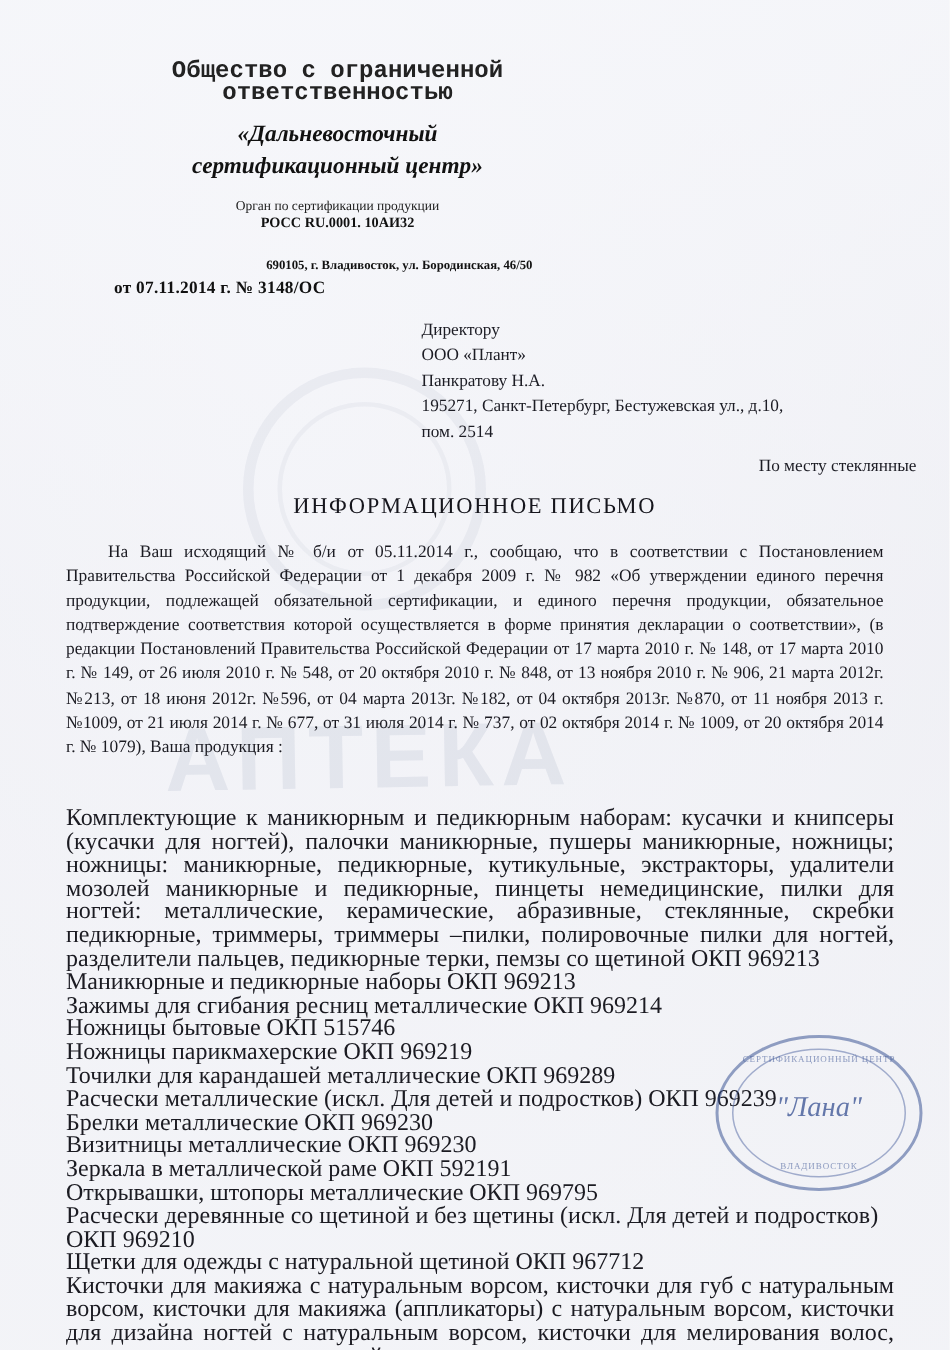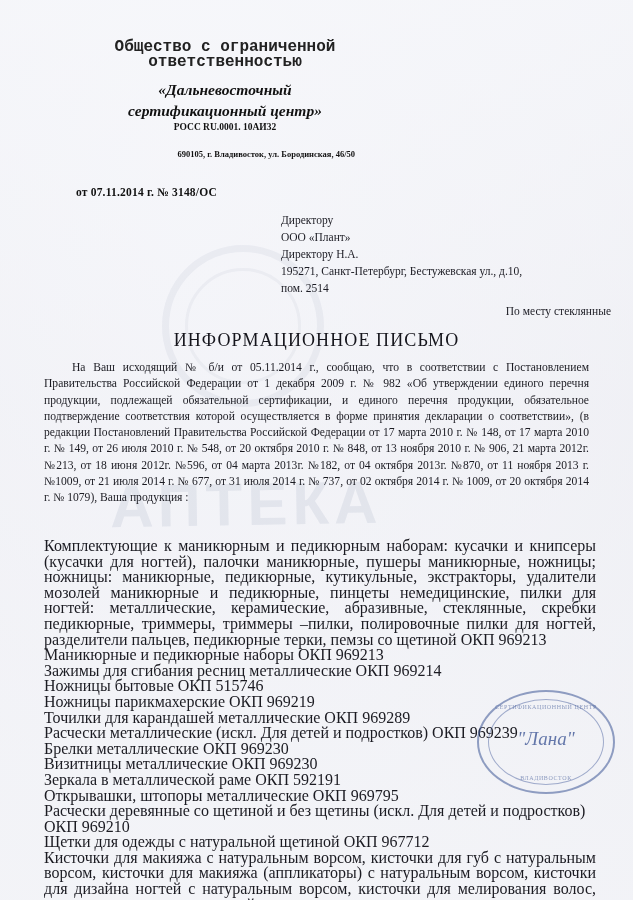--- a/index.html
+++ b/index.html
@@ -156,21 +156,21 @@
     font-style: normal;
   }
 
   
   .doc-title {
     position: absolute;
     left: 0;
     right: 0;
     top: 330px;
     text-align: center;
-    font-size: 18px;
+    font-size: 15px;
     letter-spacing: 1.1px;
     font-weight: normal;
     color: #15151c;
   }
 
   
   .body-para {
     position: absolute;
     left: 44px;
     top: 360px;
@@ -258,30 +258,31 @@
   <div class="watermark-round"></div>
   <div class="watermark-word">АПТЕКА</div>
 
   <div class="content">
 
     <div class="letterhead">
       <div class="org-type">Общество с ограниченной</div>
       <div class="org-type">ответственностью</div>
       <div class="org-name">«Дальневосточный</div>
       <div class="org-name" style="margin-top:0;">сертификационный центр»</div>
+      <div class="org-sub">Орган по сертификации продукции</div>
       <div class="org-code">РОСС RU.0001. 10АИ32</div>
       <div class="org-addr">690105, г. Владивосток, ул. Бородинская, 46/50</div>
     </div>
 
     <div class="doc-ref">от 07.11.2014 г.  №  3148/ОС</div>
 
     <div class="addressee">
       <div>Директору</div>
       <div>ООО «Плант»</div>
-      <div>Директору Н.А.</div>
+      <div>Панкратову Н.А.</div>
       <div>195271, Санкт-Петербург, Бестужевская ул., д.10,</div>
       <div>пом. 2514</div>
     </div>
     <div class="by-request">По месту стеклянные</div>
 
     <div class="doc-title">ИНФОРМАЦИОННОЕ ПИСЬМО</div>
 
     <div class="body-para">На Ваш исходящий № б/и от  05.11.2014  г., сообщаю, что в соответствии с Постановлением Правительства Российской Федерации от 1 декабря 2009 г. № 982 «Об утверждении единого перечня продукции, подлежащей обязательной сертификации, и единого перечня продукции, обязательное подтверждение соответствия которой осуществляется в форме принятия декларации о соответствии», (в редакции Постановлений Правительства Российской Федерации от 17 марта 2010 г. № 148, от 17 марта 2010 г. № 149, от 26 июля 2010 г. № 548, от 20 октября 2010 г. № 848, от 13 ноября 2010 г. № 906, 21 марта 2012г. №213, от 18 июня 2012г. №596, от 04 марта 2013г. №182, от 04 октября 2013г. №870, от 11 ноября 2013 г.№1009, от 21 июля 2014 г. № 677, от 31 июля 2014 г. № 737, от 02 октября 2014 г. № 1009, от 20 октября 2014 г. № 1079), Ваша продукция :</div>
 
     <div class="prod-list">

